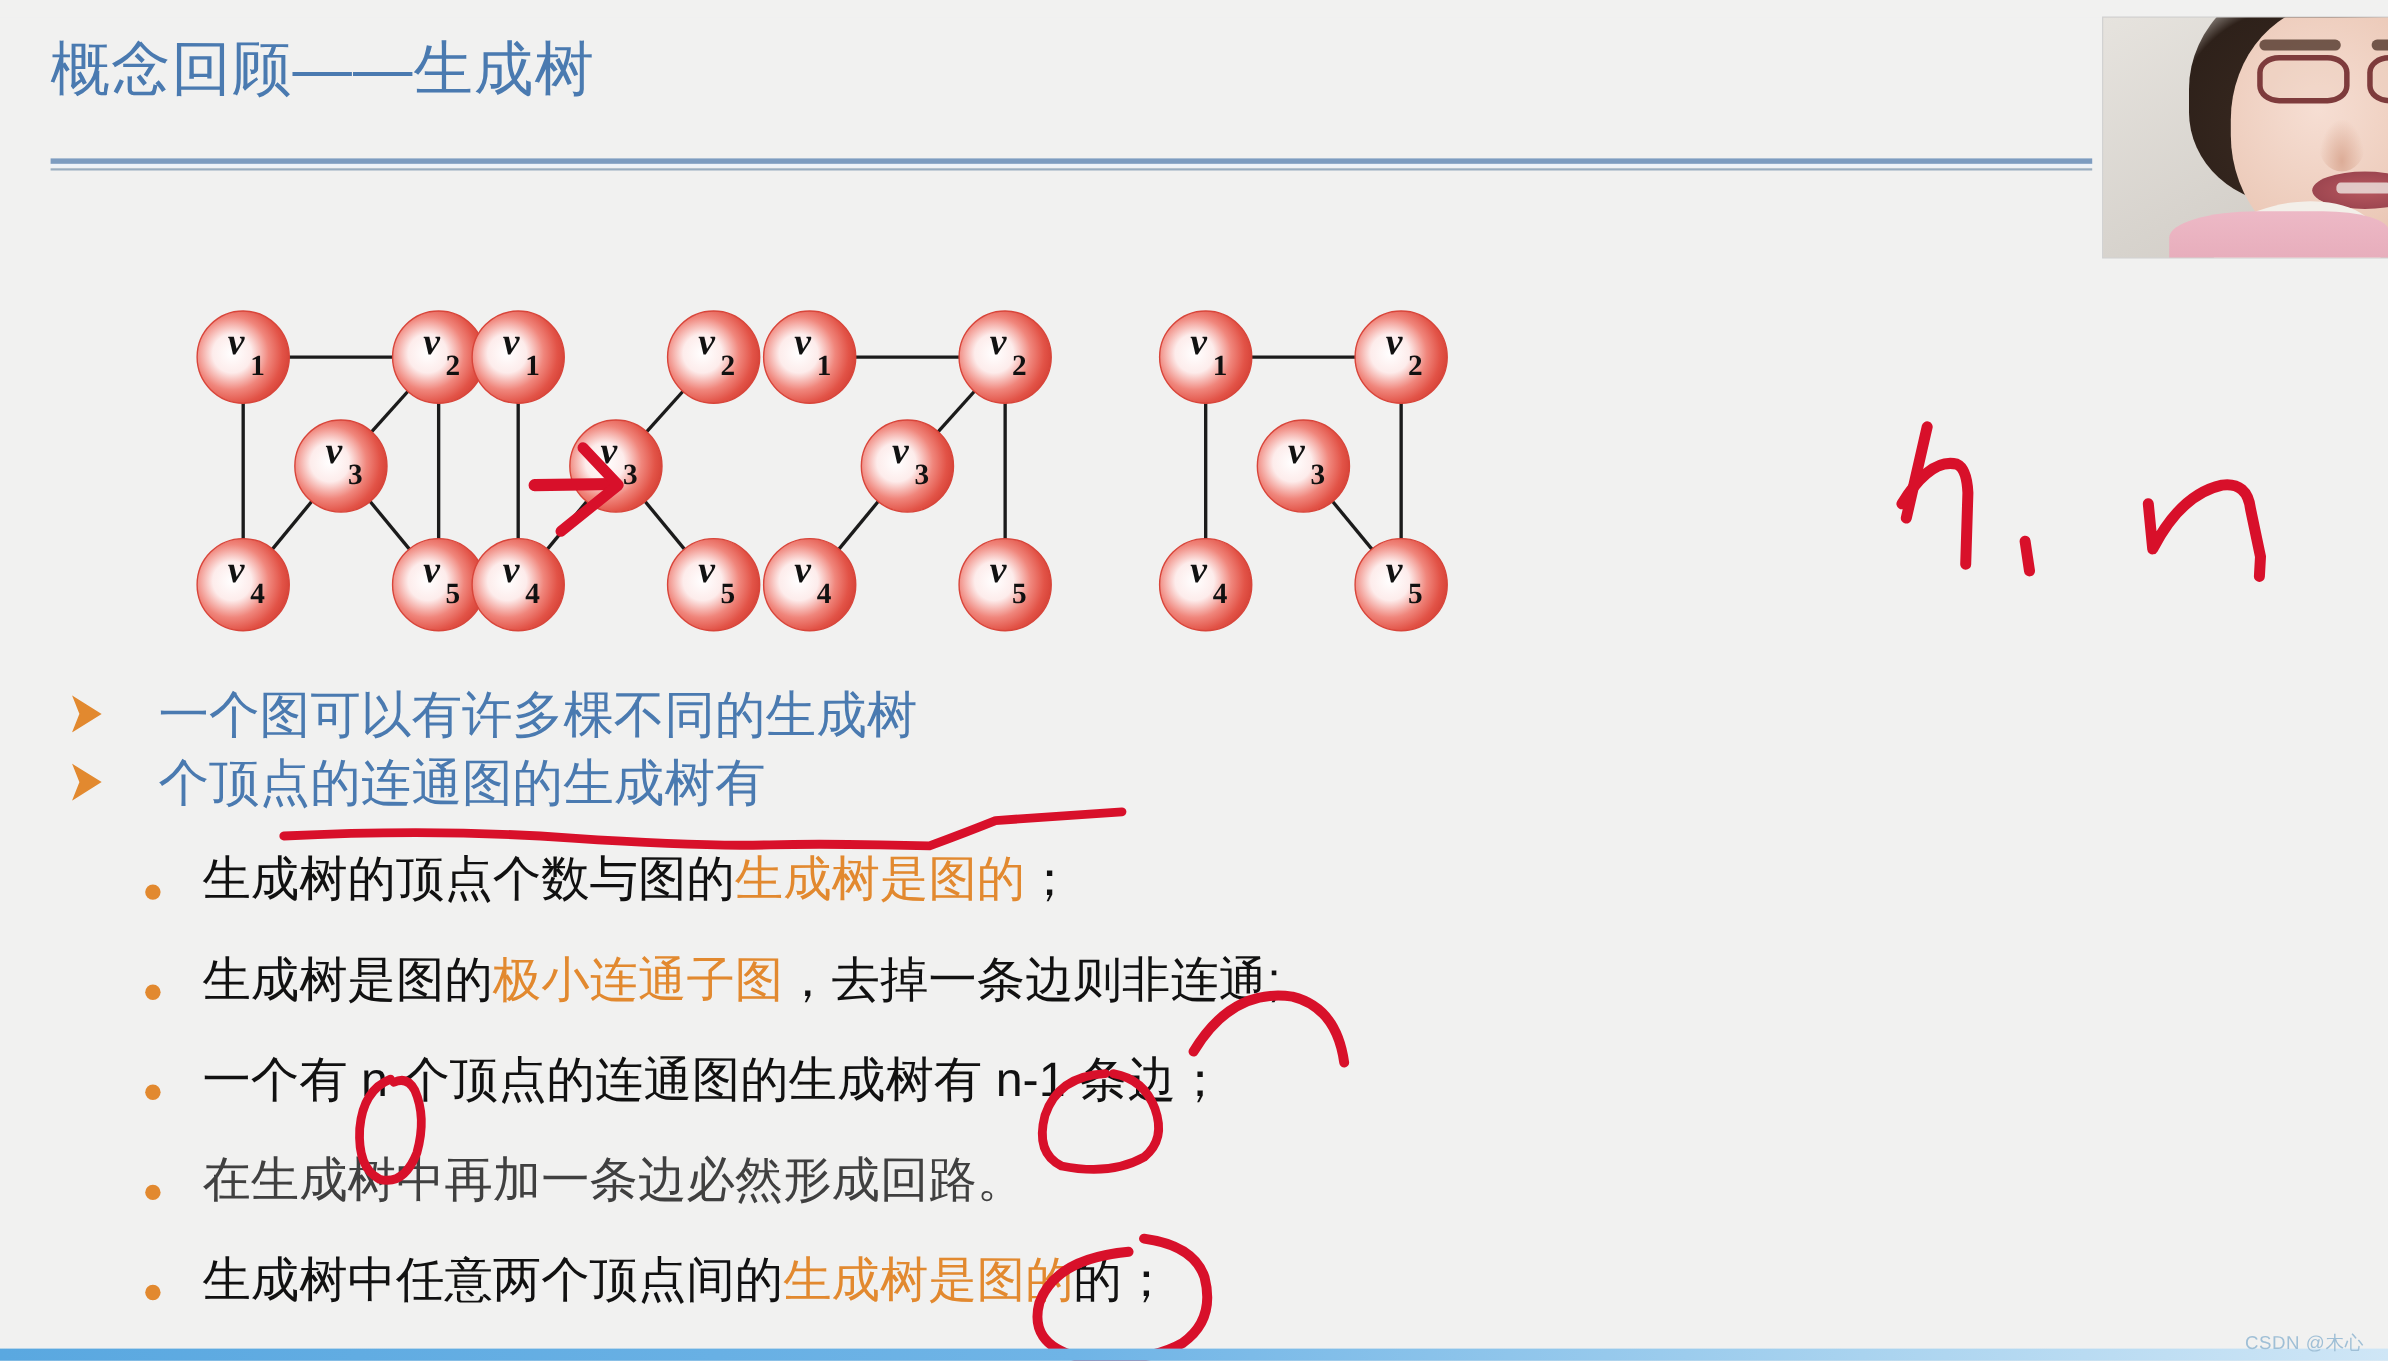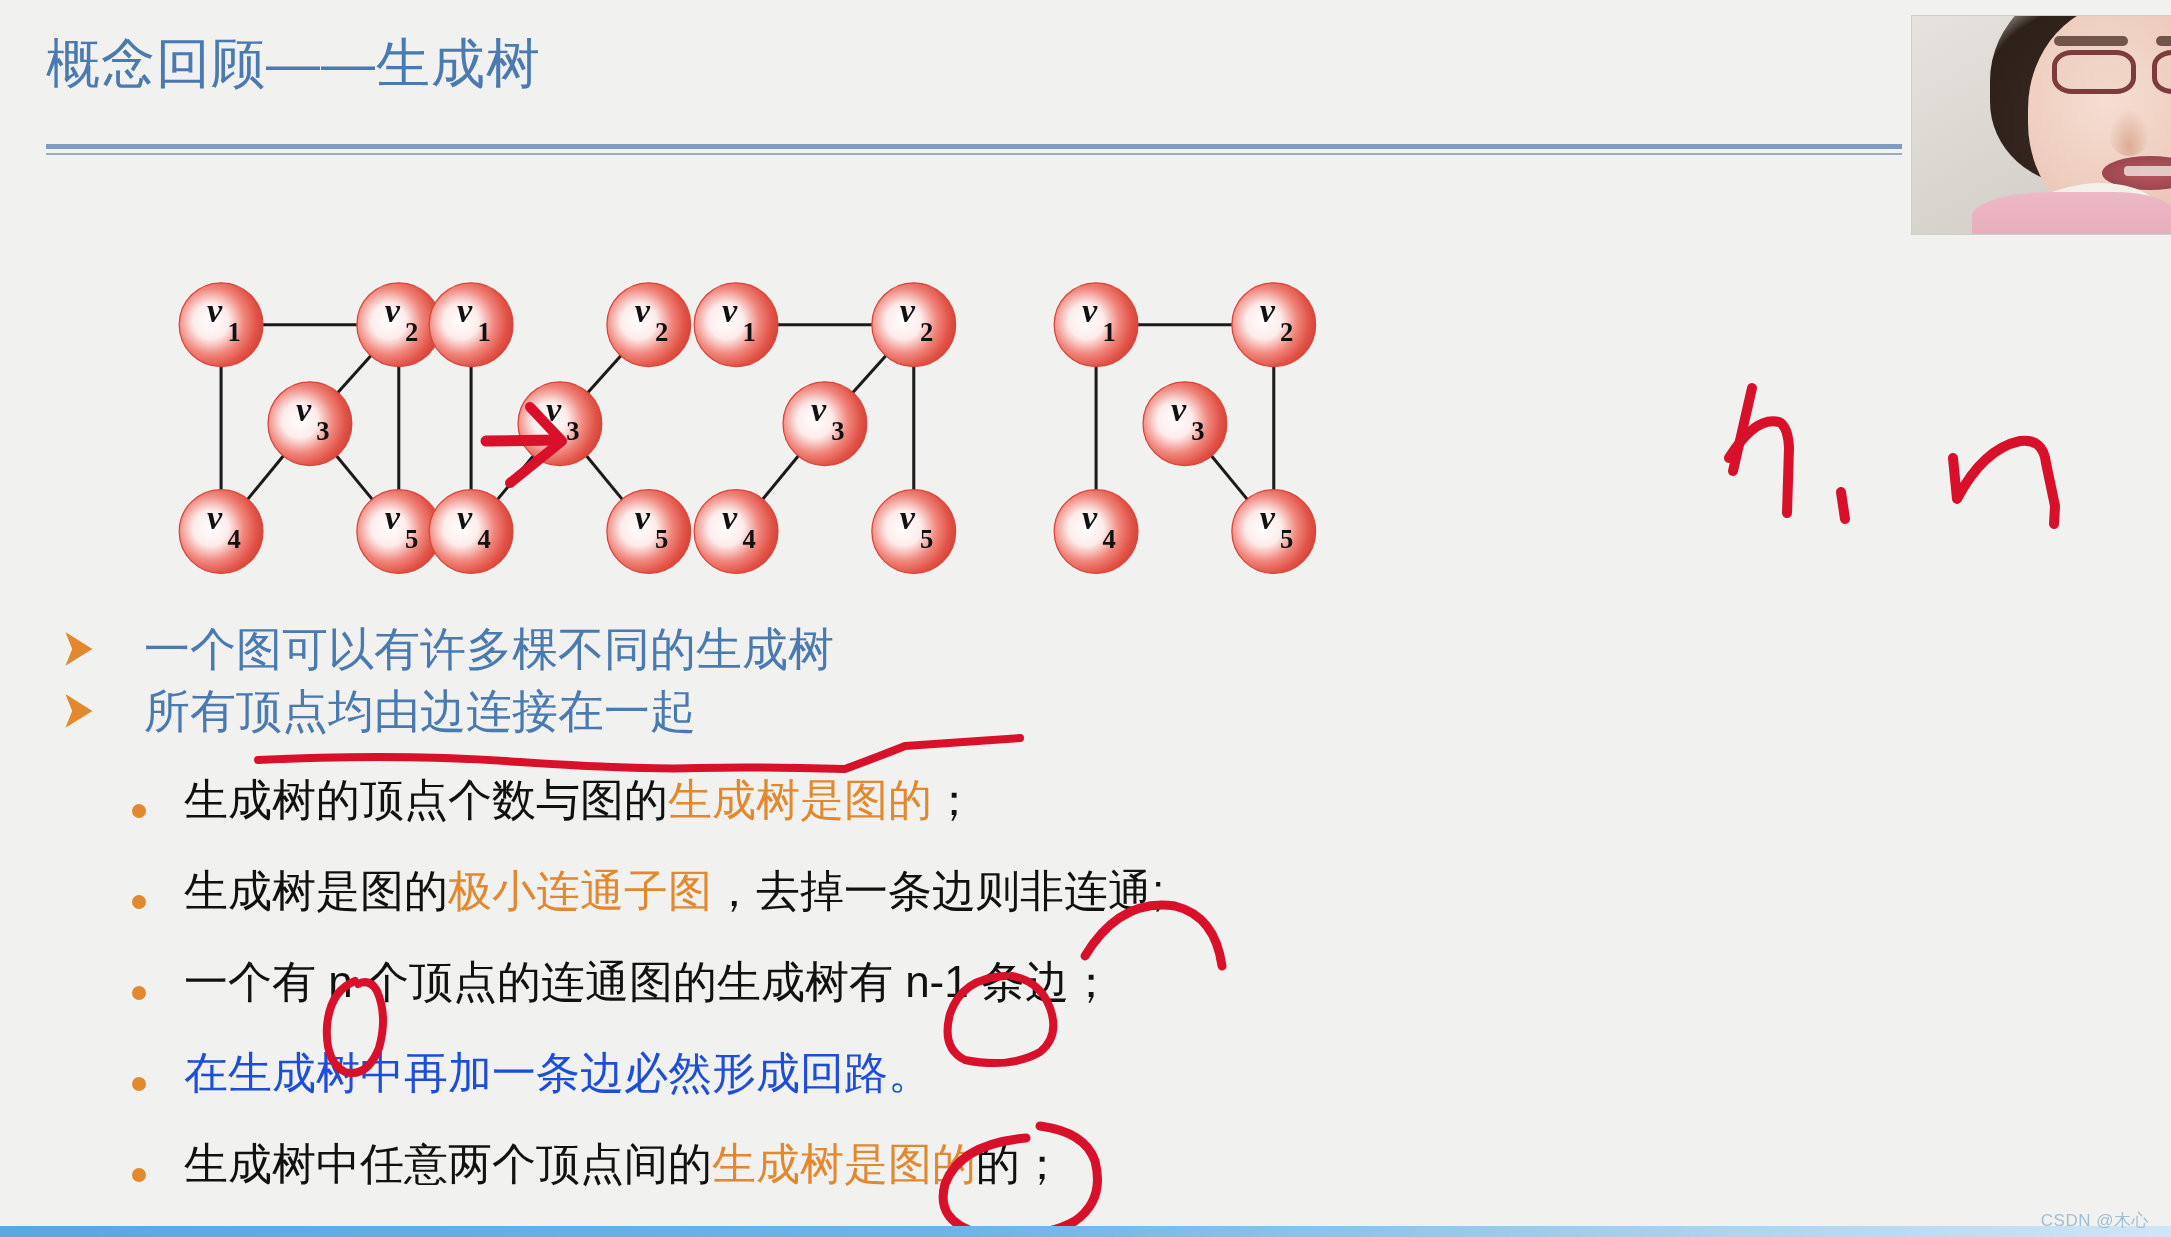--- a/index.html
+++ b/index.html
@@ -43,21 +43,21 @@
   .arrow-row .txt { position:absolute; left:80px; top:0; font-size:46px; color:#4a7ab0; line-height:1.1; }
 
   
   .dot-row { position:absolute; left:132px; white-space:nowrap; }
   .dot-row .dot {
     position:absolute; left:0; top:28px; width:14px; height:14px;
     border-radius:50%; background:#e2892f;
   }
   .dot-row .txt { position:absolute; left:52px; top:0; font-size:44px; color:#111; line-height:1.1; }
   .dot-row .hl { color:#e2892f; }
-  .dot-row.all-hl .txt { color:#1d4ed8; }
+  .dot-row.all-hl .txt { color:#404040; }
 
   
   #webcam {
     position:absolute; left:1912px; top:0; width:259px; height:218px;
     overflow:hidden; background:#d9d6d1;
     box-shadow:0 0 0 1px #cfcfcf;
   }
   #webcam .wall { position:absolute; inset:0; background:linear-gradient(150deg,#e6e3de 0%,#d7d3cd 60%,#cfc9c2 100%); }
   #webcam .hair {
     position:absolute; left:78px; top:-40px; width:230px; height:210px;
@@ -311,21 +311,21 @@
     <svg class="tri" viewBox="0 0 30 34">
       <path d="M3 2 L27 17 L3 32 L9 17 Z" fill="#e2892f" stroke="#e2892f" stroke-width="1.5"></path>
     </svg>
     <div class="txt">一个图可以有许多棵不同的生成树</div>
   </div>
 
   <div class="arrow-row" id="arrow1" style="top:670px;">
     <svg class="tri" viewBox="0 0 30 34">
       <path d="M3 2 L27 17 L3 32 L9 17 Z" fill="#e2892f" stroke="#e2892f" stroke-width="1.5"></path>
     </svg>
-    <div class="txt">所有顶点均由边连接在一起</div>
+    <div class="txt">个顶点的连通图的生成树有</div>
   </div>
 
   <div class="dot-row" style="top:760px;">
     <span class="dot"></span>
     <div class="txt"><span>生成树的顶点个数与图的</span><span class="hl">生成树是图的</span><span>；</span></div>
   </div>
 
   <div class="dot-row" style="top:851px;">
     <span class="dot"></span>
     <div class="txt"><span>生成树是图的</span><span class="hl">极小连通子图</span><span>，去掉一条边则非连通;</span></div>

